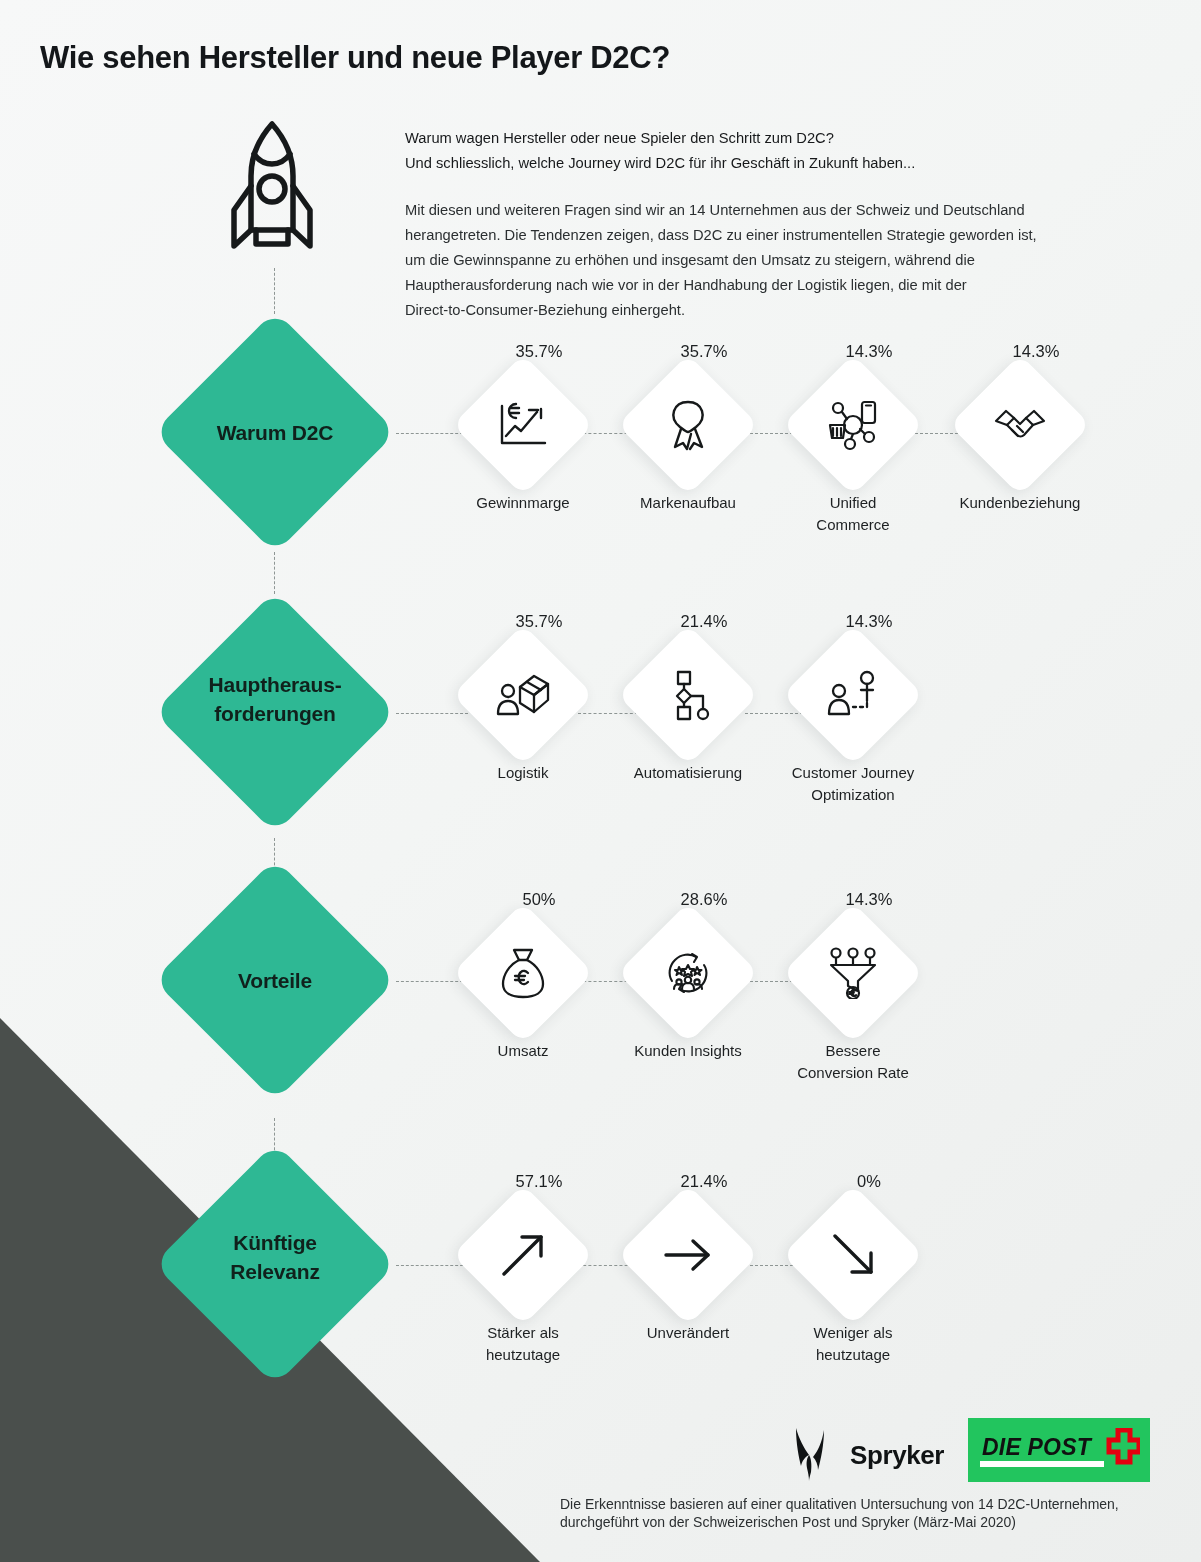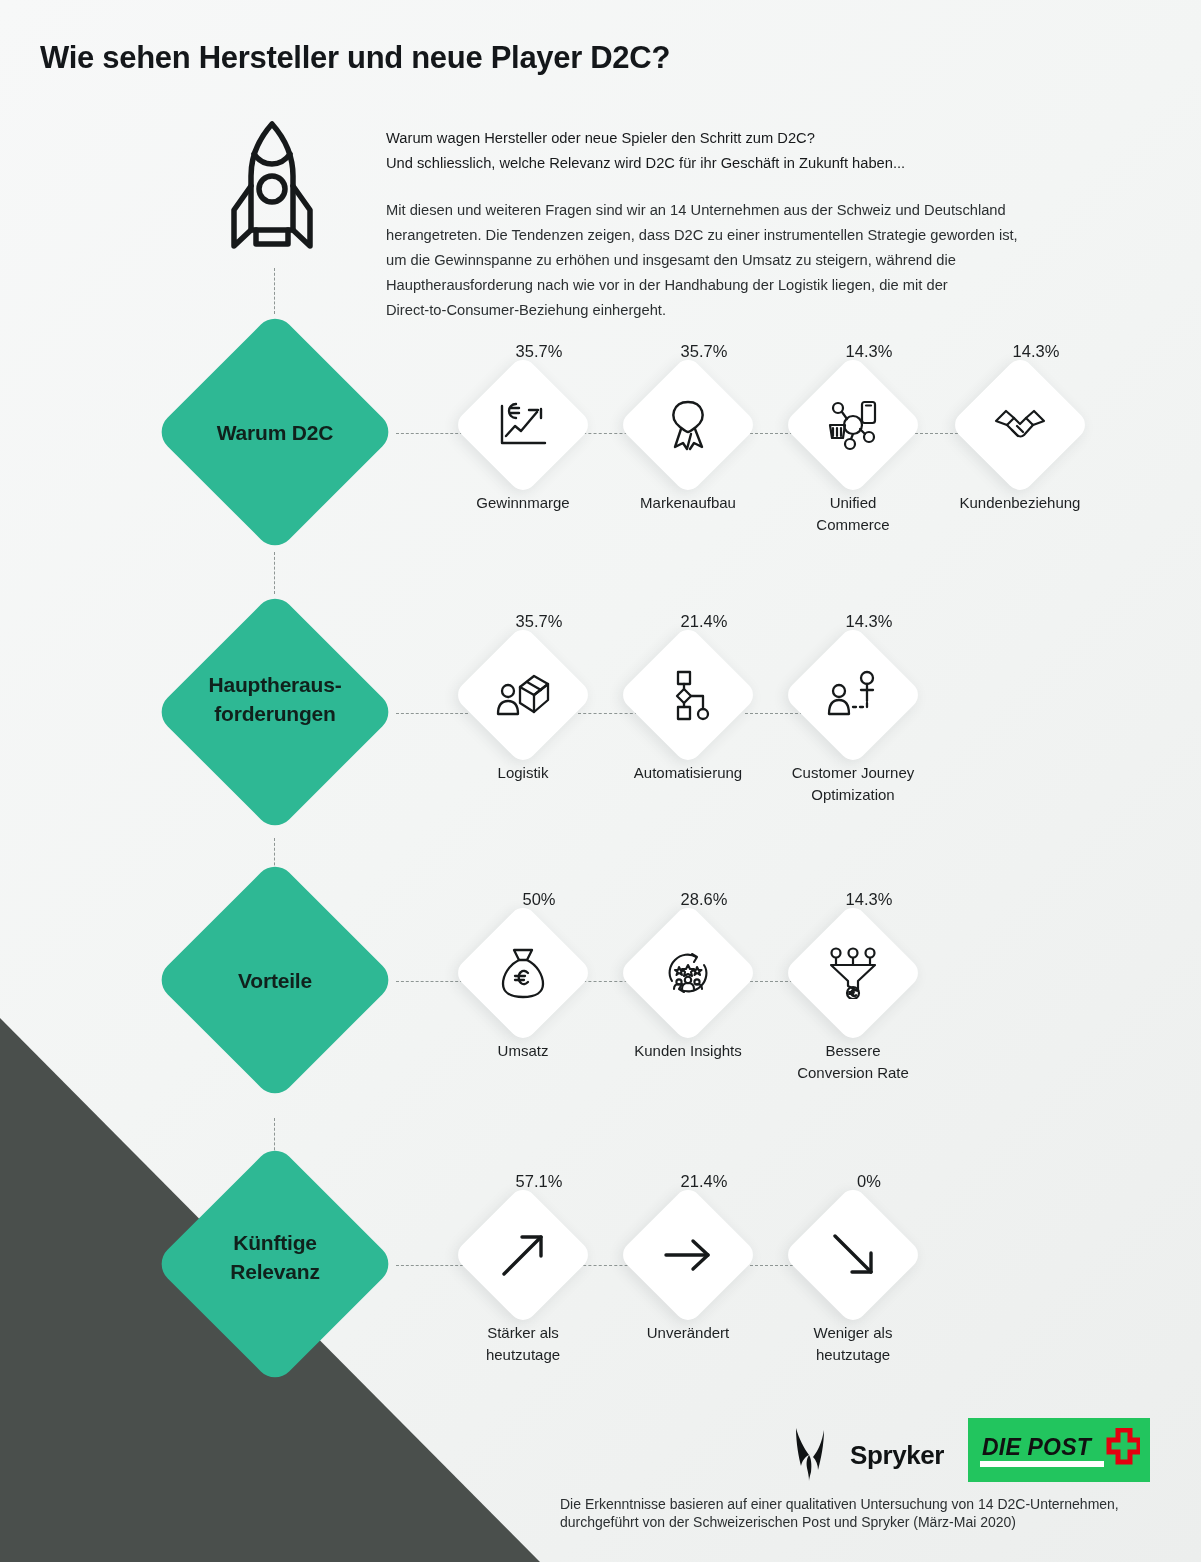--- a/index.html
+++ b/index.html
@@ -40,21 +40,21 @@
     letter-spacing: -0.3px;
     color: #14171a;
   }
 
   
   #rocket { position: absolute; left: 226px; top: 118px; }
 
   
   #intro {
     position: absolute;
-    left: 386px; top: 126px;
+    left: 405px; top: 126px;
     width: 745px;
   }
   #intro .para-lead p {
     font-size: 14.7px;
     line-height: 25px;
     color: #17191b;
   }
   #intro .para-body {
     margin-top: 22px;
   }
@@ -188,21 +188,21 @@
     <circle cx="46" cy="71" r="13"></circle>
     <path d="M25 68 L8 92 L8 128 L25 112"></path>
     <path d="M67 68 L84 92 L84 128 L67 112"></path>
     <path d="M30 112 L30 126 L62 126 L62 112"></path>
   </svg>
 </div>
 
 <div id="intro">
   <div class="para-lead">
     <p>Warum wagen Hersteller oder neue Spieler den Schritt zum D2C?</p>
-    <p>Und schliesslich, welche Relevanz wird D2C für ihr Geschäft in Zukunft haben...</p>
+    <p>Und schliesslich, welche Journey wird D2C für ihr Geschäft in Zukunft haben...</p>
   </div>
   <div class="para-body">
     <p>Mit diesen und weiteren Fragen sind wir an 14 Unternehmen aus der Schweiz und Deutschland</p>
     <p>herangetreten. Die Tendenzen zeigen, dass D2C zu einer instrumentellen Strategie geworden ist,</p>
     <p>um die Gewinnspanne zu erhöhen und insgesamt den Umsatz zu steigern, während die</p>
     <p>Hauptherausforderung nach wie vor in der Handhabung der Logistik liegen, die mit der</p>
     <p>Direct-to-Consumer-Beziehung einhergeht.</p>
   </div>
 </div>
 

